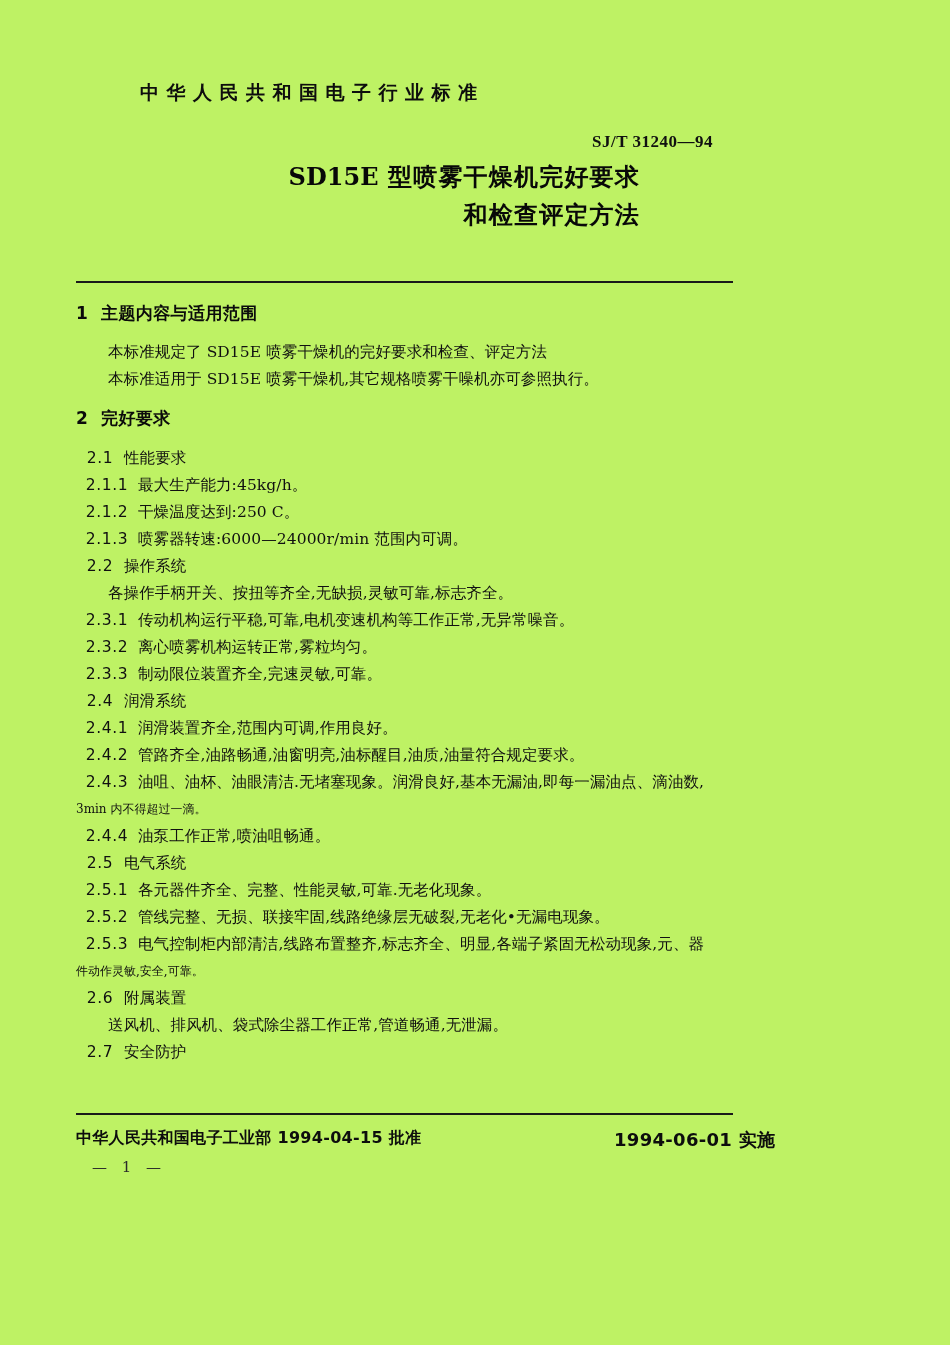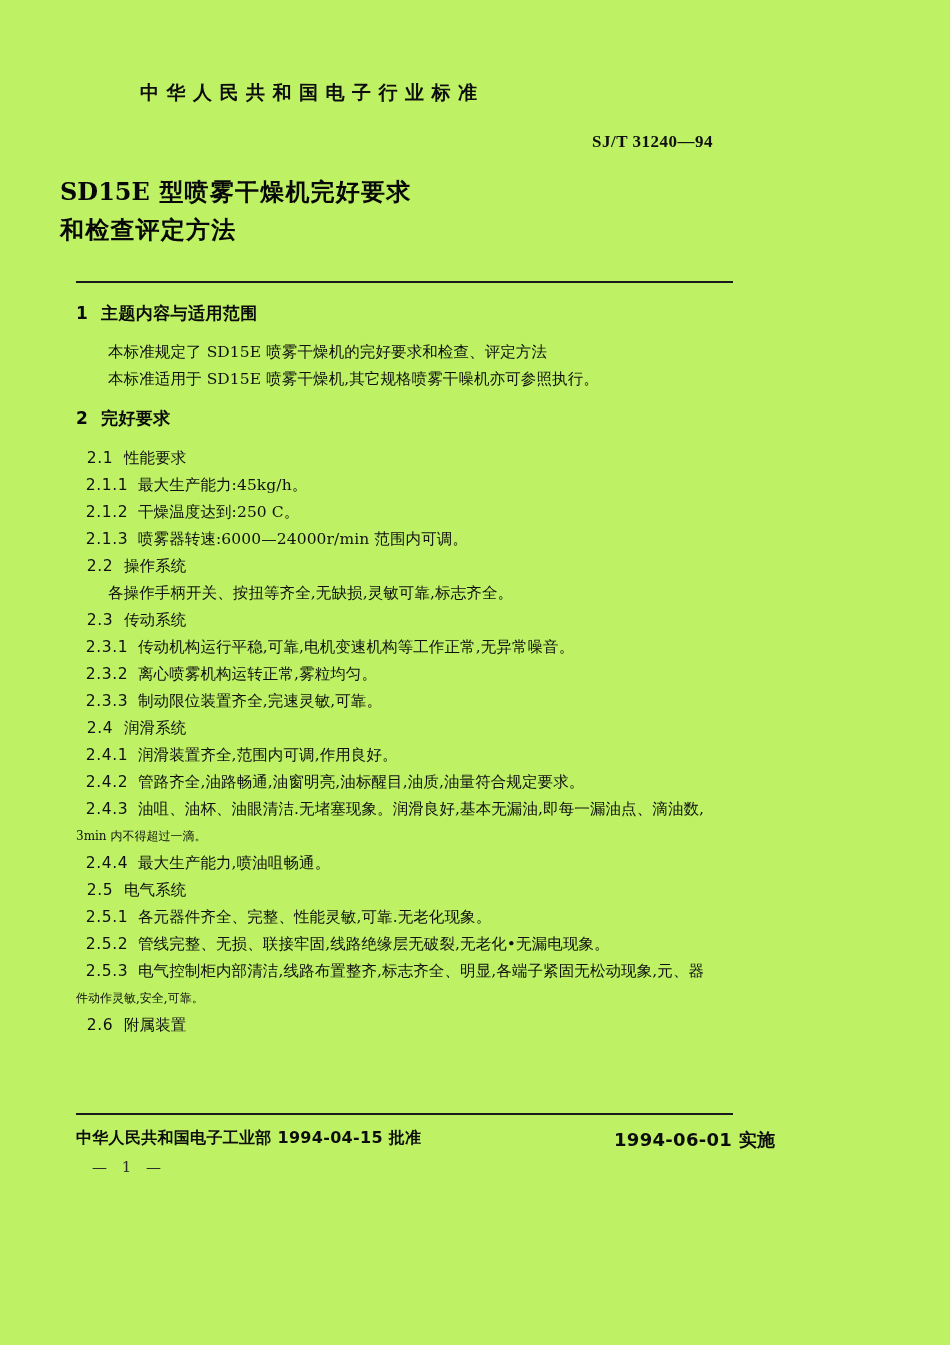--- a/index.html
+++ b/index.html
@@ -48,22 +48,21 @@
     letter-spacing: 0.5px;
     color: #101010;
     white-space: nowrap;
   }
 
   .title-block {
     position: absolute;
     left: 60px;
     top: 158px;
     width: 580px;
-    text-align: left;
-    margin-top: 15px;
+    text-align: right;
   }
   .title-line {
     font-family: "DejaVu Sans", "Liberation Sans", sans-serif;
     font-size: 24px;
     font-weight: 700;
     letter-spacing: 1.2px;
     color: #080808;
     line-height: 38px;
     white-space: nowrap;
   }
@@ -196,40 +195,41 @@
     <div class="para" style="height:13px"></div>
 
     <div class="para lvl2"><span class="num">2.1</span><span>性能要求</span></div>
     <div class="para lvl3"><span class="num">2.1.1</span><span>最大生产能力:45kg/h。</span></div>
     <div class="para lvl3"><span class="num">2.1.2</span><span>干燥温度达到:250 C。</span></div>
     <div class="para lvl3"><span class="num">2.1.3</span><span>喷雾器转速:6000—24000r/min 范围内可调。</span></div>
 
     <div class="para lvl2"><span class="num">2.2</span><span>操作系统</span></div>
     <div class="para indent">各操作手柄开关、按扭等齐全,无缺损,灵敏可靠,标志齐全。</div>
 
-    <div class="para lvl2"><span class="num">2.3</span><span>传动系统</span></div>
     <div class="para lvl3"><span class="num">2.3.1</span><span>传动机构运行平稳,可靠,电机变速机构等工作正常,无异常噪音。</span></div>
     <div class="para lvl3"><span class="num">2.3.2</span><span>离心喷雾机构运转正常,雾粒均匀。</span></div>
     <div class="para lvl3"><span class="num">2.3.3</span><span>制动限位装置齐全,完速灵敏,可靠。</span></div>
 
     <div class="para lvl2"><span class="num">2.4</span><span>润滑系统</span></div>
     <div class="para lvl3"><span class="num">2.4.1</span><span>润滑装置齐全,范围内可调,作用良好。</span></div>
     <div class="para lvl3"><span class="num">2.4.2</span><span>管路齐全,油路畅通,油窗明亮,油标醒目,油质,油量符合规定要求。</span></div>
     <div class="para lvl3"><span class="num">2.4.3</span><span>油咀、油杯、油眼清洁.无堵塞现象。润滑良好,基本无漏油,即每一漏油点、滴油数,</span></div>
     <div class="cont">3min 内不得超过一滴。</div>
-    <div class="para lvl3"><span class="num">2.4.4</span><span>最大生产能力,喷油咀畅通。</span></div>
+    <div class="para lvl3"><span class="num">2.4.4</span><span>油泵工作正常,喷油咀畅通。</span></div>
 
     <div class="para lvl2"><span class="num">2.5</span><span>电气系统</span></div>
     <div class="para lvl3"><span class="num">2.5.1</span><span>各元器件齐全、完整、性能灵敏,可靠.无老化现象。</span></div>
     <div class="para lvl3"><span class="num">2.5.2</span><span>管线完整、无损、联接牢固,线路绝缘层无破裂,无老化•无漏电现象。</span></div>
     <div class="para lvl3"><span class="num">2.5.3</span><span>电气控制柜内部清洁,线路布置整齐,标志齐全、明显,各端子紧固无松动现象,元、器</span></div>
     <div class="cont">件动作灵敏,安全,可靠。</div>
 
     <div class="para lvl2"><span class="num">2.6</span><span>附属装置</span></div>
-
+    <div class="para indent">送风机、排风机、袋式除尘器工作正常,管道畅通,无泄漏。</div>
+
+    <div class="para lvl2"><span class="num">2.7</span><span>安全防护</span></div>
 
   </div>
 
   <div class="rule bottom"></div>
 
   <div class="footer-left">中华人民共和国电子工业部 1994-04-15 批准</div>
   <div class="footer-right">1994-06-01 实施</div>
   <div class="page-num">— 1 —</div>
 
 </div>

